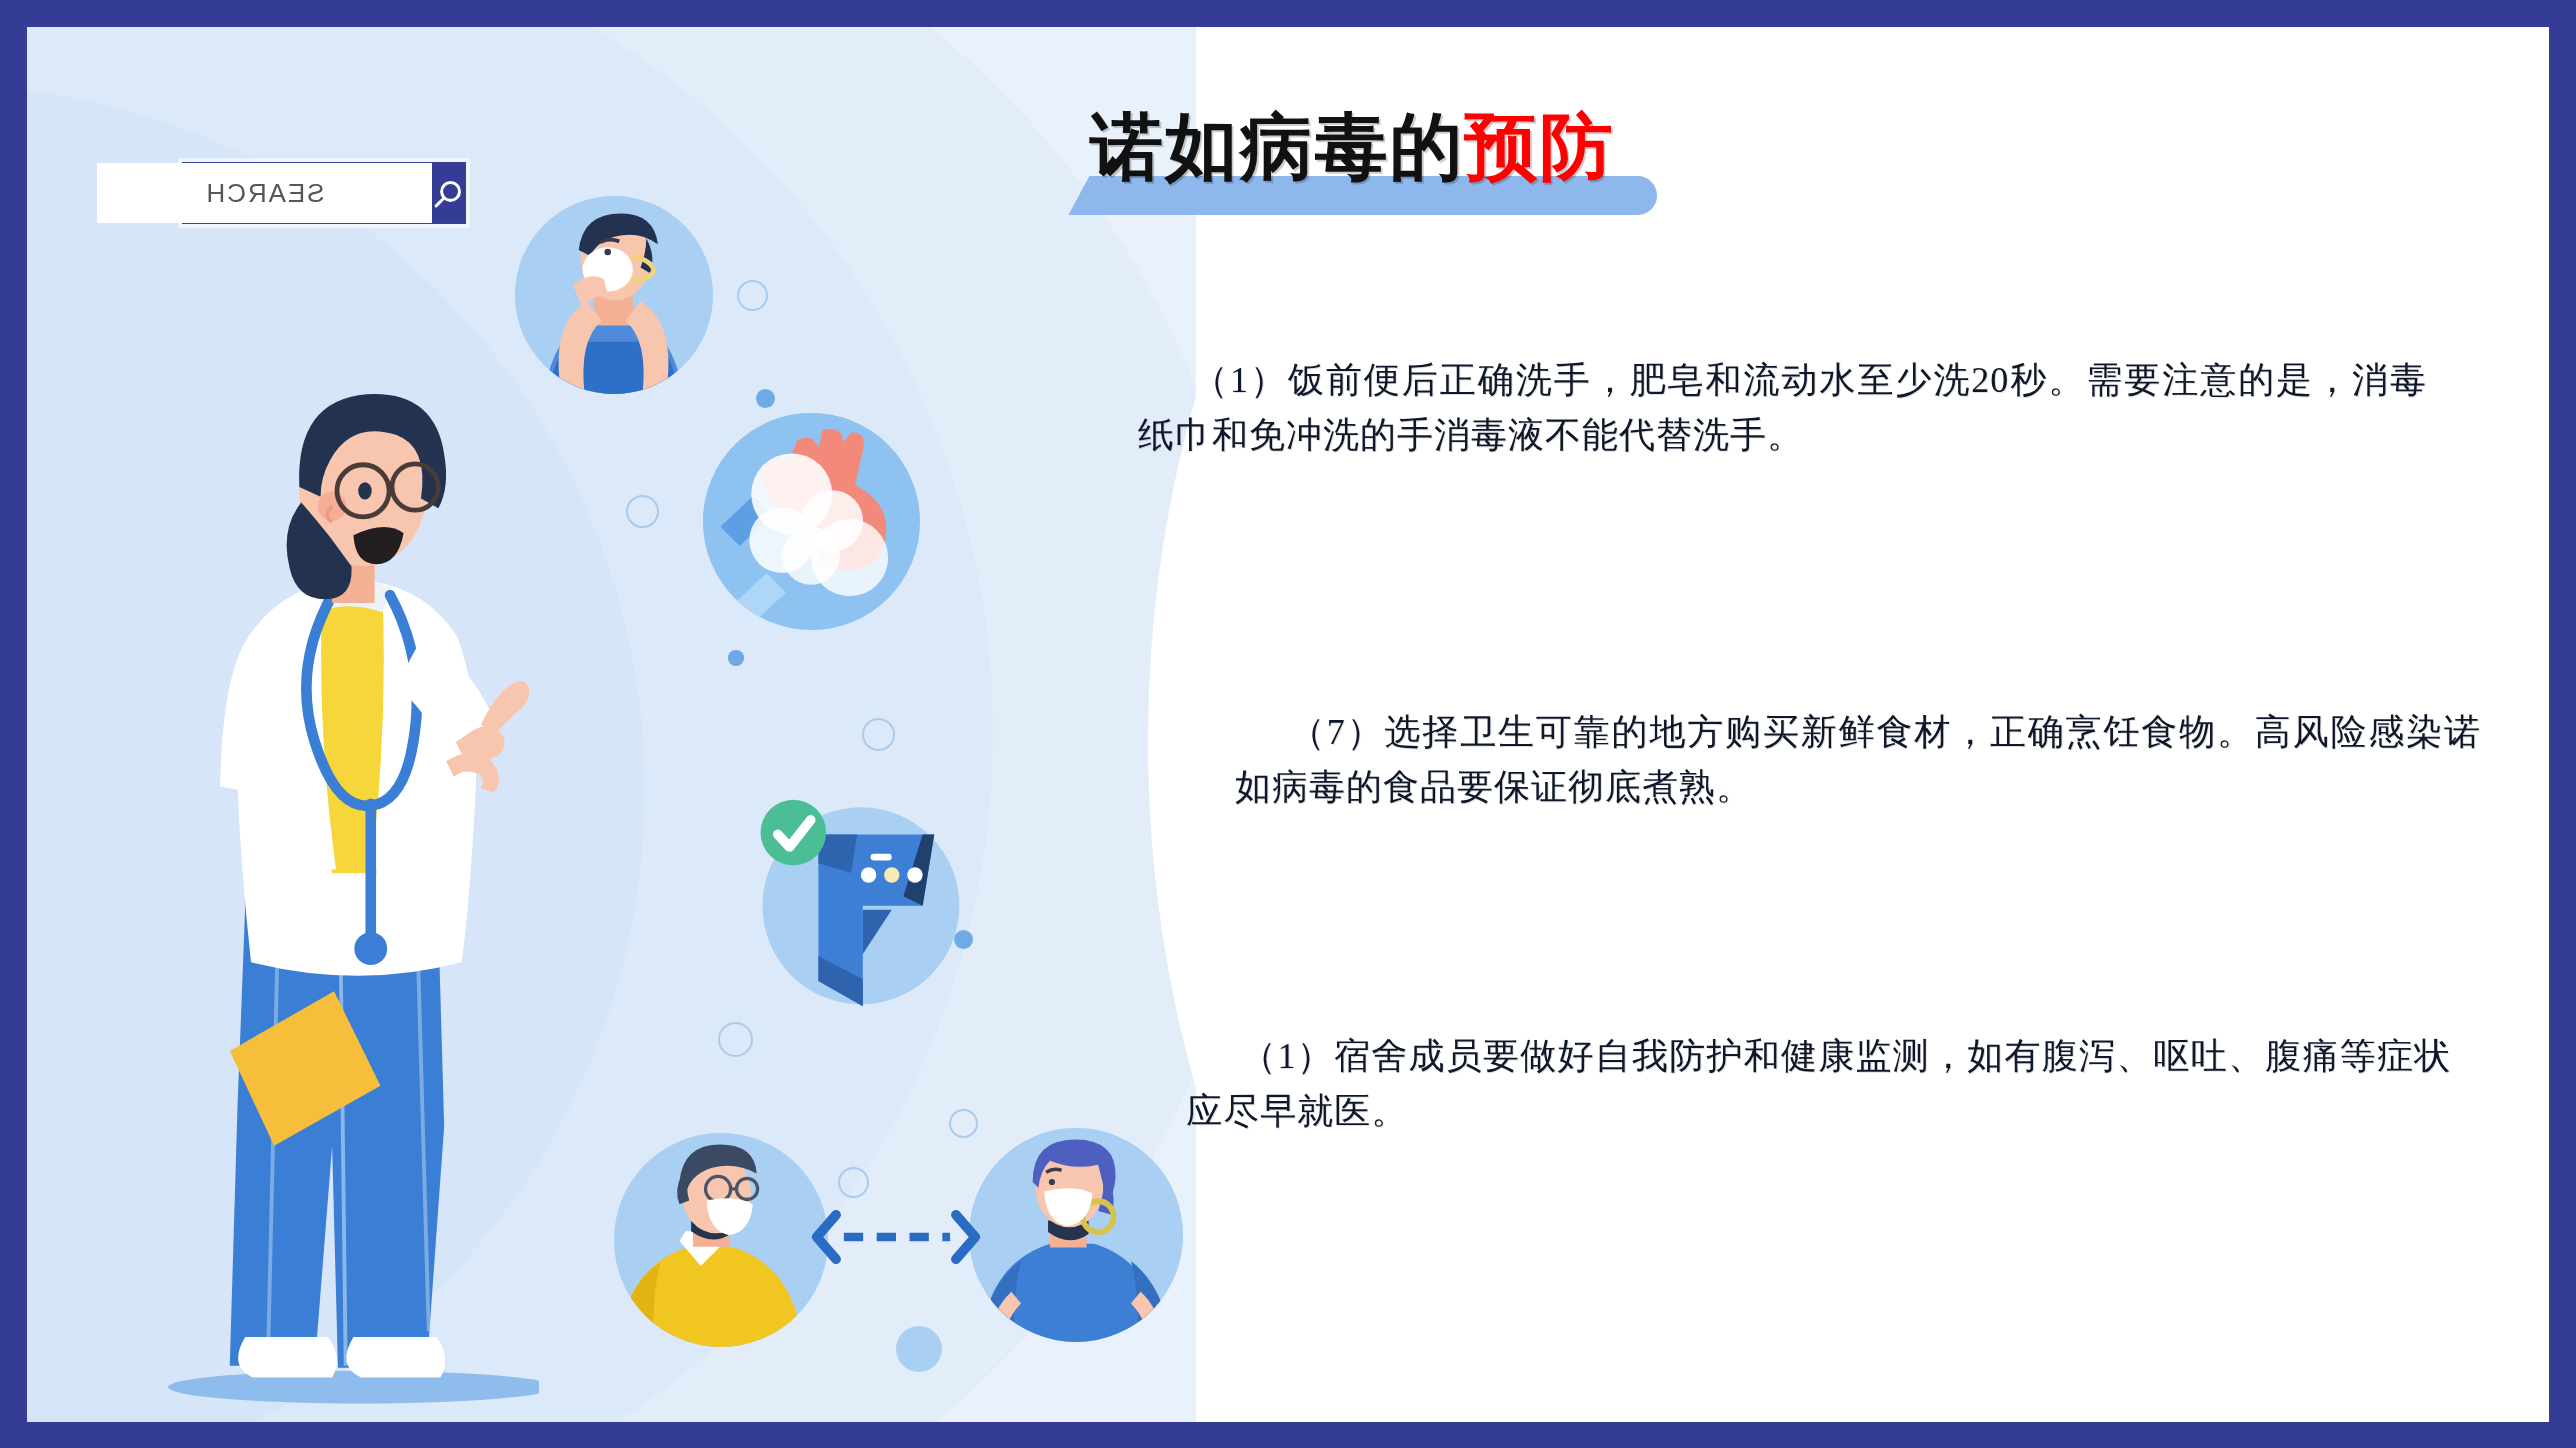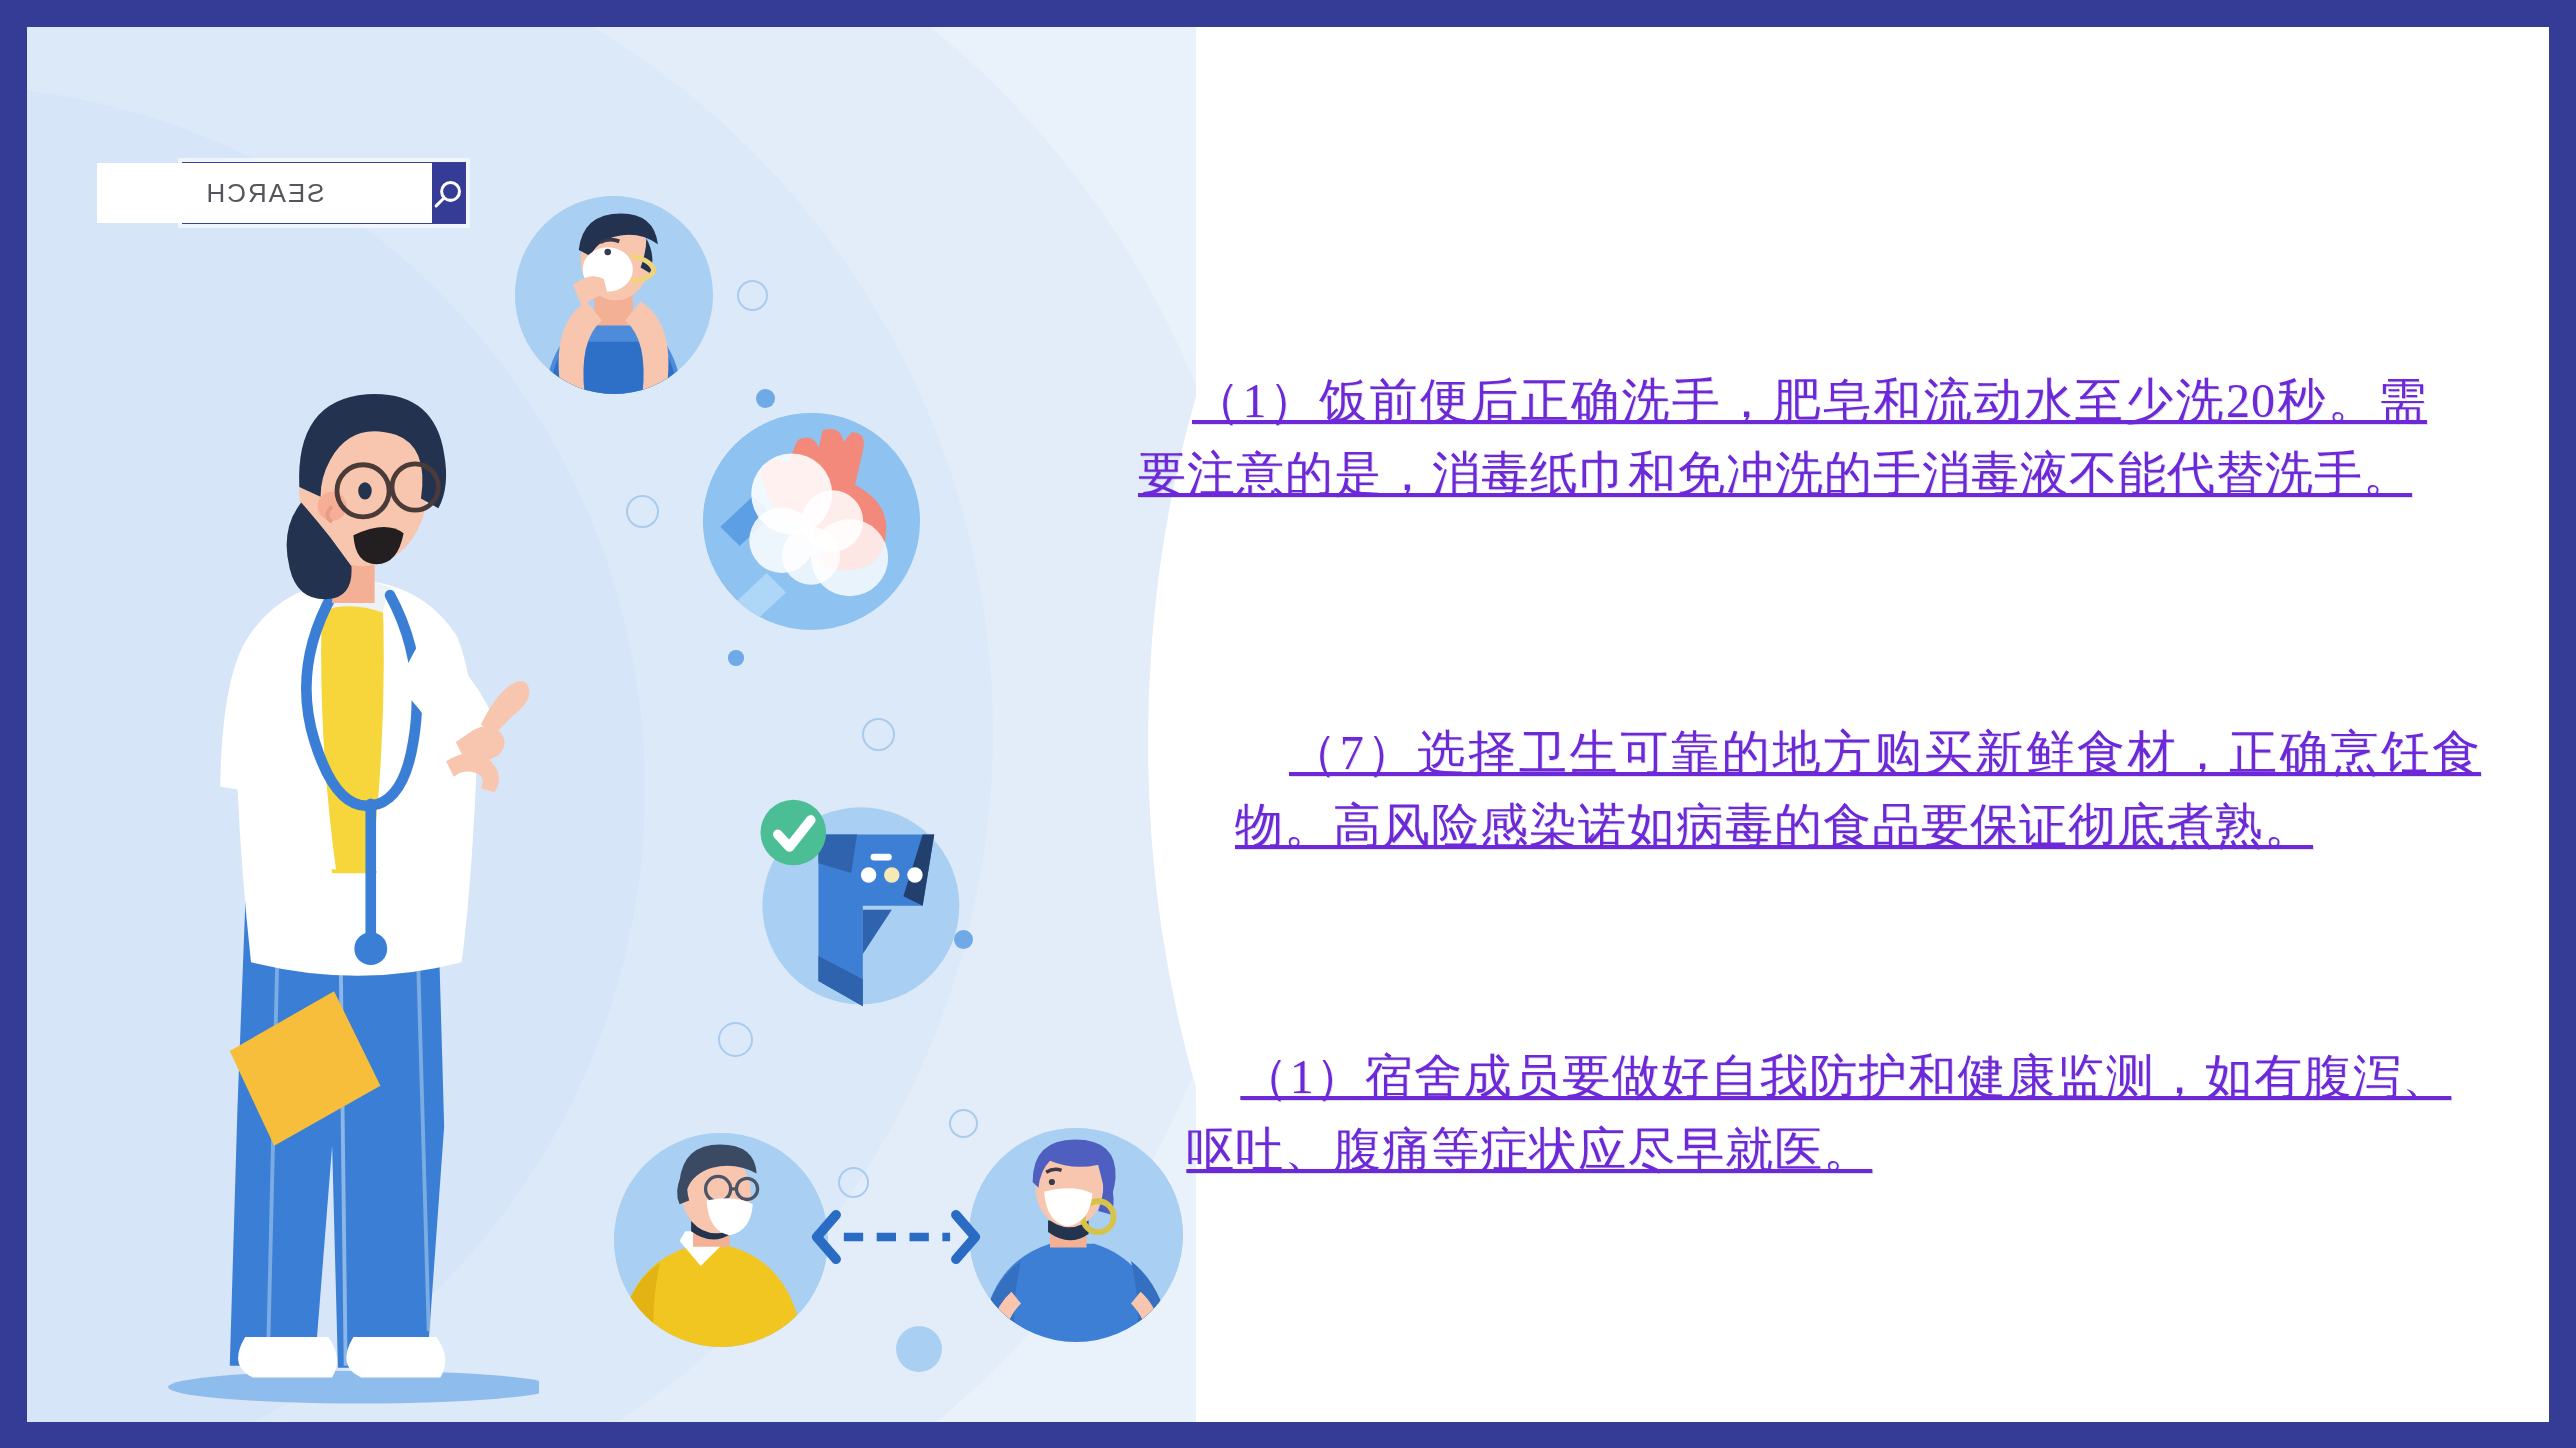--- a/index.html
+++ b/index.html
@@ -98,26 +98,25 @@
     position:absolute;left:39px;top:0;
     font-family:"Liberation Sans",sans-serif;
     font-weight:bold;font-size:73px;letter-spacing:1.9px;
     color:#111111;white-space:nowrap;
     text-shadow:1.9px 1.9px 0 rgba(0,0,0,.20);
   }
   #title-text .accent{color:#FF0000;}
   .para{
     position:absolute;
     font-family:"Liberation Serif",serif;
-    font-size:48px;line-height:1.52;
-    color:#6d28d9;
+    font-size:36px;line-height:1.52;
+    color:#0f172a;
     letter-spacing:1px;
     text-align:justify;
     text-shadow:1px 1px 0 rgba(0,0,0,.12);
-    text-decoration:underline;
   }
   #para-1{left:-58px;top:290px;width:1289px;text-indent:54px;}
   #para-2{left:39px;top:642px;width:1246px;text-indent:54px;}
   #para-3{left:-9.7px;top:966px;width:1265px;text-indent:54px;}
 </style>
 </head>
 <body>
 
 <div id="slide">
 
@@ -335,19 +334,23 @@
         </svg>
       </div>
       <input id="search-input" readonly="" placeholder="SEARCH" value="SEARCH" style="">
     </div>
 
     <div id="white-wedge"></div>
   </div>
 
   <div id="right-panel">
 
+    <div id="title-wrap">
+      <div id="title-bar"></div>
+      <div id="title-text"><span>诺如病毒的</span><span class="accent">预防</span></div>
+    </div>
 
     <p class="para" id="para-1">（1）饭前便后正确洗手，肥皂和流动水至少洗20秒。需要注意的是，消毒纸巾和免冲洗的手消毒液不能代替洗手。</p>
     <p class="para" id="para-2">（7）选择卫生可靠的地方购买新鲜食材，正确烹饪食物。高风险感染诺如病毒的食品要保证彻底煮熟。</p>
     <p class="para" id="para-3">（1）宿舍成员要做好自我防护和健康监测，如有腹泻、呕吐、腹痛等症状应尽早就医。</p>
   </div>
 </div>
 
 
 </body></html>

